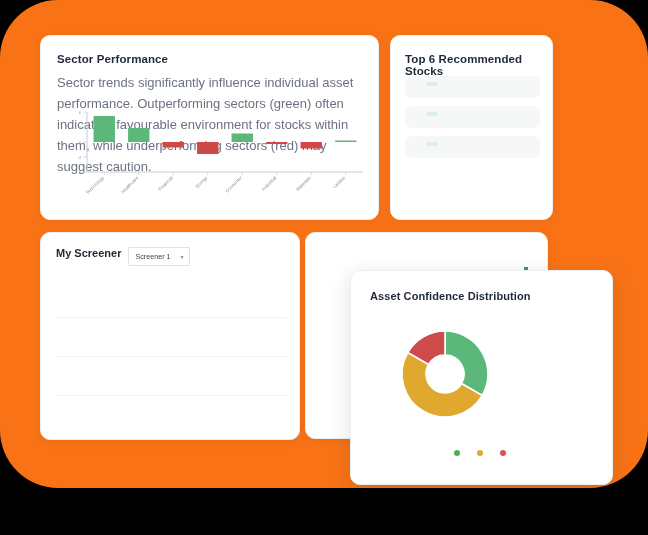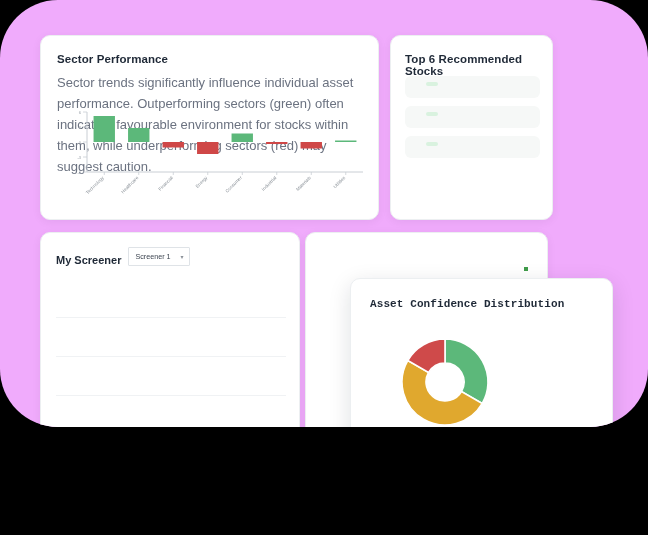--- a/index.html
+++ b/index.html
@@ -9,22 +9,22 @@
     height: 535px;
     overflow: hidden;
     background: #000000;
     font-family: "Liberation Sans", sans-serif;
   }
 
   #canvas {
     position: absolute;
     left: 0; top: 0;
     width: 648px;
-    height: 427px;
-    background: #f0abfc;
+    height: 488px;
+    background: #f97316;
     border-radius: 58px;
     overflow: hidden;
   }
 
   
   .card {
     position: absolute;
     background: #ffffff;
     border: 1px solid #eceff1;
     border-radius: 10px;
@@ -89,21 +89,21 @@
     background: #3f9c4a;
   }
 
   
   #screener-card { left: 40px; top: 232px; width: 260px; height: 208px; }
   .screener-head {
     position: absolute;
     left: 15px; top: 14px;
     width: 232px;
     display: flex;
-    align-items: flex-end;
+    align-items: flex-start;
     gap: 7px;
   }
   .screener-title { font-size: 11px; font-weight: bold; color: #1f2937; white-space: nowrap; }
   .screener-select {
     display: flex;
     align-items: center;
     justify-content: space-between;
     gap: 5px;
     border: 1px solid #dfe3e7;
     border-radius: 1px;
@@ -138,23 +138,22 @@
   .stock-sym { font-size: 8.6px; font-weight: bold; color: #1f2937; }
   .stock-name { font-size: 6.8px; color: #9aa1a9; }
   .stock-right { text-align: right; }
   .stock-price { font-size: 7.8px; font-weight: bold; color: #1f2937; }
   .stock-chg { font-size: 6.5px; margin-top: 2px; }
   .up { color: #4caf50; }
   .down { color: #e05252; }
 
   
   #confidence-card {
-    left: 350px; top: 278px; width: 263px; height: 215px;
+    left: 350px; top: 270px; width: 263px; height: 215px;
     box-shadow: 0 6px 22px rgba(15,23,42,0.13);
-    font-family: Liberation Mono, monospace;
   }
   #confidence-card .card-title { position: absolute; left: 19px; top: 19px; font-size: 11px; }
 
   .donut-wrap { position: absolute; left: 24px; top: 48px; width: 140px; height: 110px; }
   .stat-col {
     position: absolute;
     right: 22px; top: 50px;
     width: 66px;
     text-align: center;
   }

